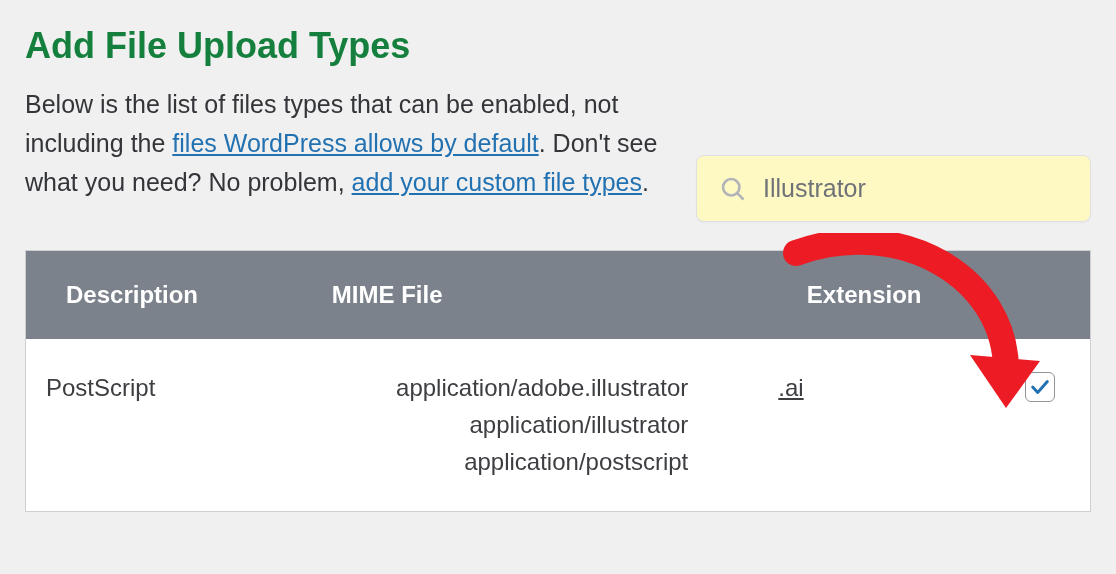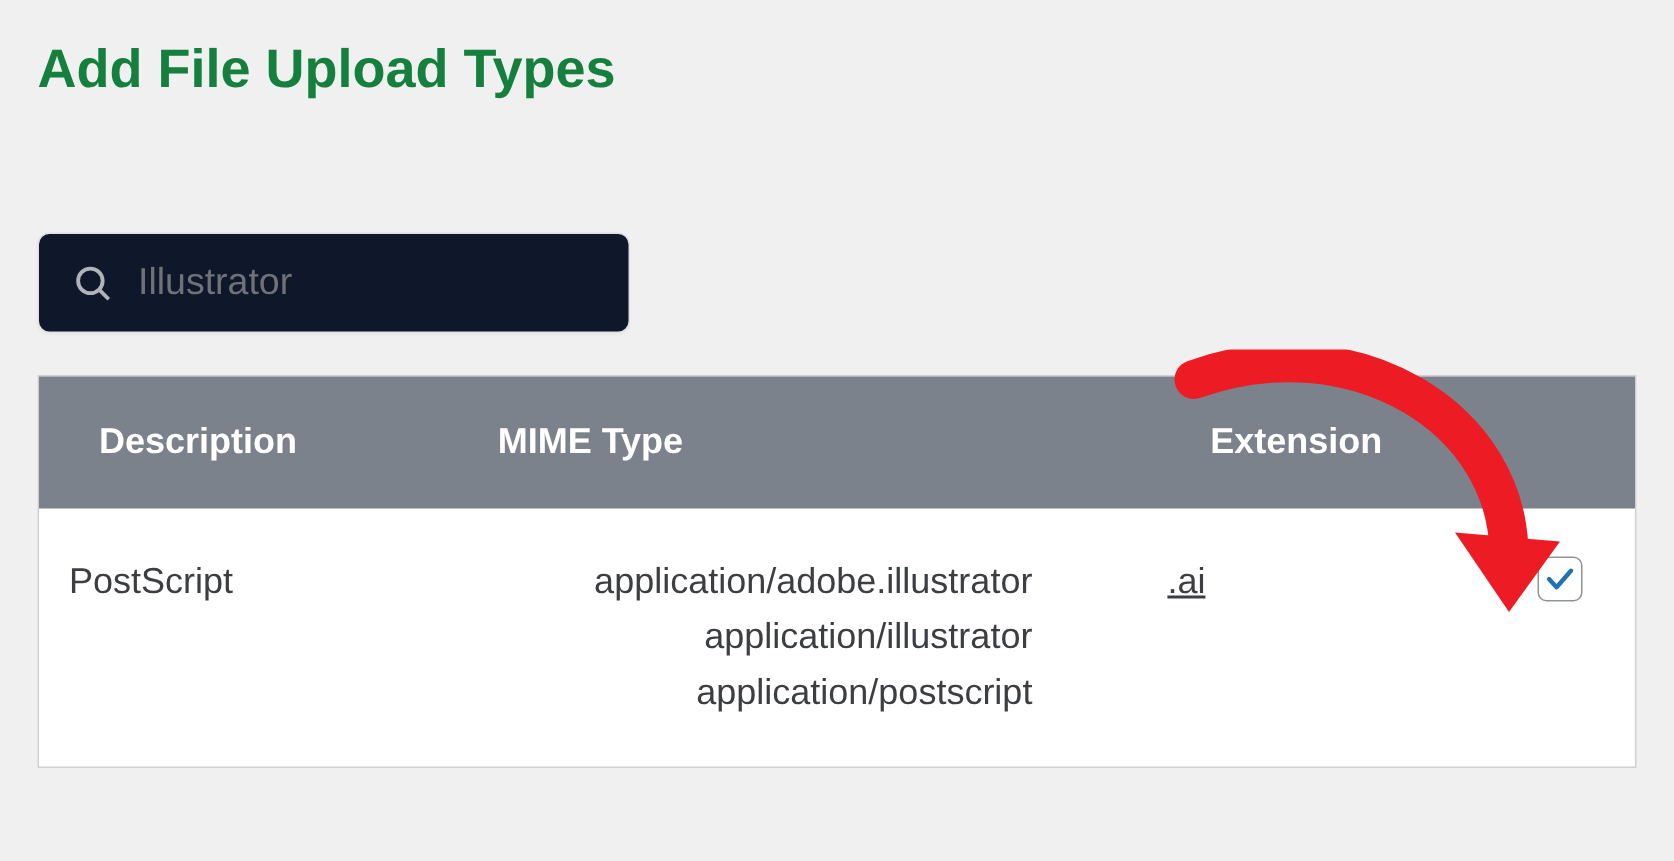--- a/index.html
+++ b/index.html
@@ -29,21 +29,21 @@
       color: #333538;
       font-weight: 400;
     }
     .intro-text a {
       color: #2271b1;
       text-decoration: underline;
       text-underline-offset: 2px;
     }
     .search-box {
       width: 395px;
-      background: #0f172a;
+      background: #fef9c3;
       border: 1px solid #e0e0e2;
       border-radius: 8px;
       display: flex;
       align-items: center;
       padding: 18px 22px;
       gap: 16px;
       margin-top: 70px;
       box-shadow: 0 1px 2px rgba(0,0,0,0.03);
     }
     .search-box input {
@@ -115,20 +115,23 @@
       pointer-events: none;
       z-index: 10;
     }
   </style>
 </head>
 <body>
 
 <h1>Add File Upload Types</h1>
 
 <div class="intro-row">
+  <p class="intro-text">
+    <span>Below is the list of files types that can be enabled, not including the </span><a href="#">files WordPress allows by default</a><span>. Don't see what you need? No problem, </span><a href="#">add your custom file types</a><span>.</span>
+  </p>
 
   <div class="search-box">
     <svg class="search-icon-svg" viewBox="0 0 24 24" fill="none" stroke="#b0b3b8" stroke-width="2.2">
       <circle cx="10.5" cy="10.5" r="7"></circle>
       <line x1="21" y1="21" x2="15.8" y2="15.8"></line>
     </svg>
     <input type="text" value="Illustrator" style="">
   </div>
 </div>
 
@@ -136,21 +139,21 @@
 
   <svg class="arrow-annotation" viewBox="0 0 290 200">
     <path d="M 40 20 C 145 -18 252 45 250 140" stroke="#ed1c24" stroke-width="26" fill="none" stroke-linecap="round"></path>
     <polygon points="250,175 214,122 284,128" fill="#ed1c24"></polygon>
   </svg>
 
   <table>
     <thead>
       <tr>
         <th>Description</th>
-        <th>MIME Type</th>
+        <th>MIME File</th>
         <th>Extension</th>
         <th></th>
       </tr>
     </thead>
     <tbody>
       <tr>
         <td>PostScript</td>
         <td>
           <span class="mime-line">application/adobe.illustrator</span>
           <span class="mime-line">application/illustrator</span>

